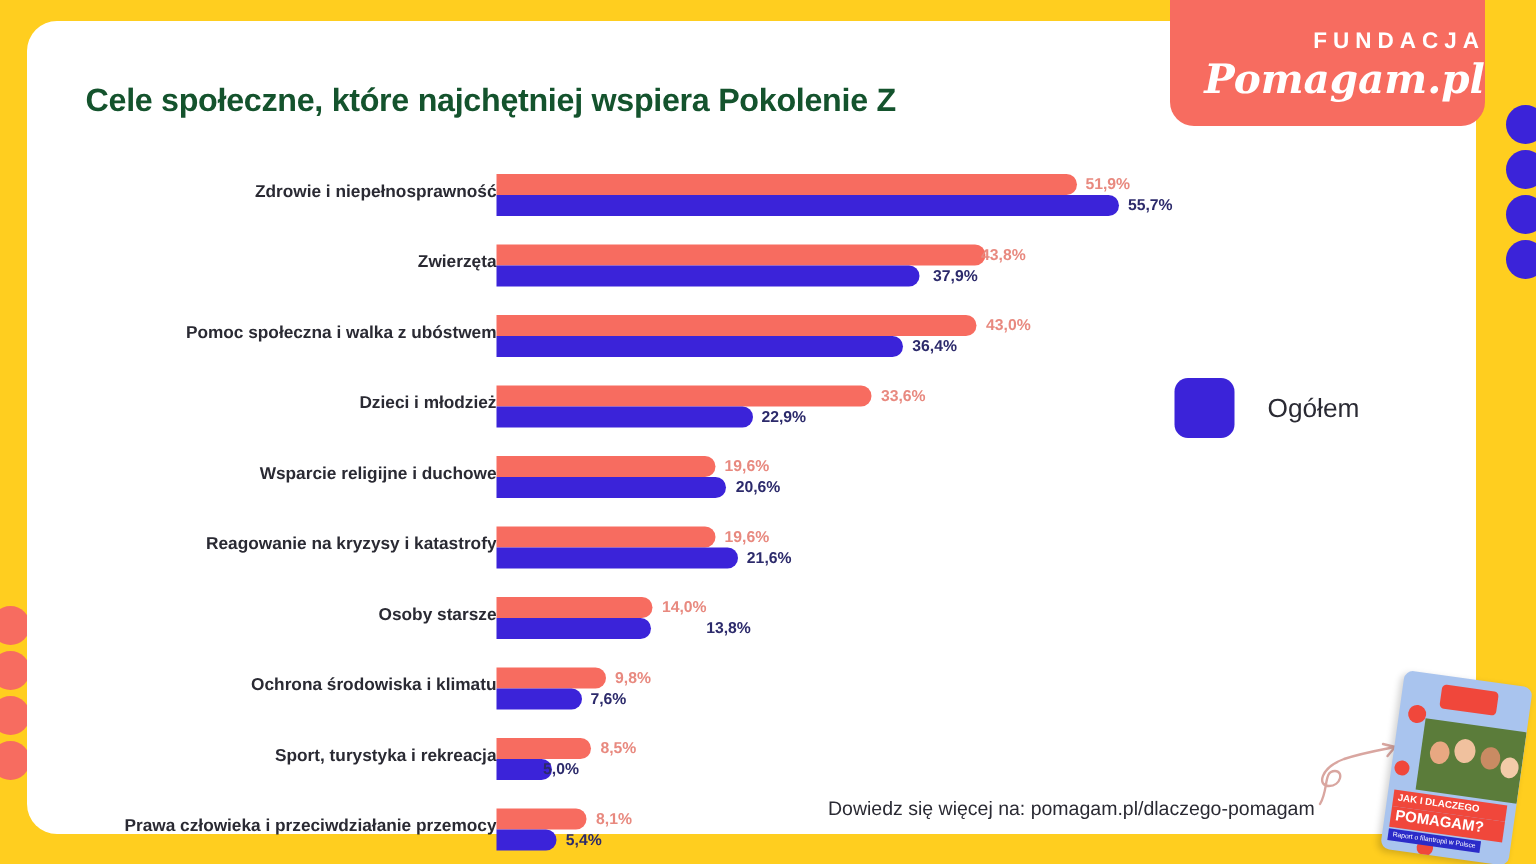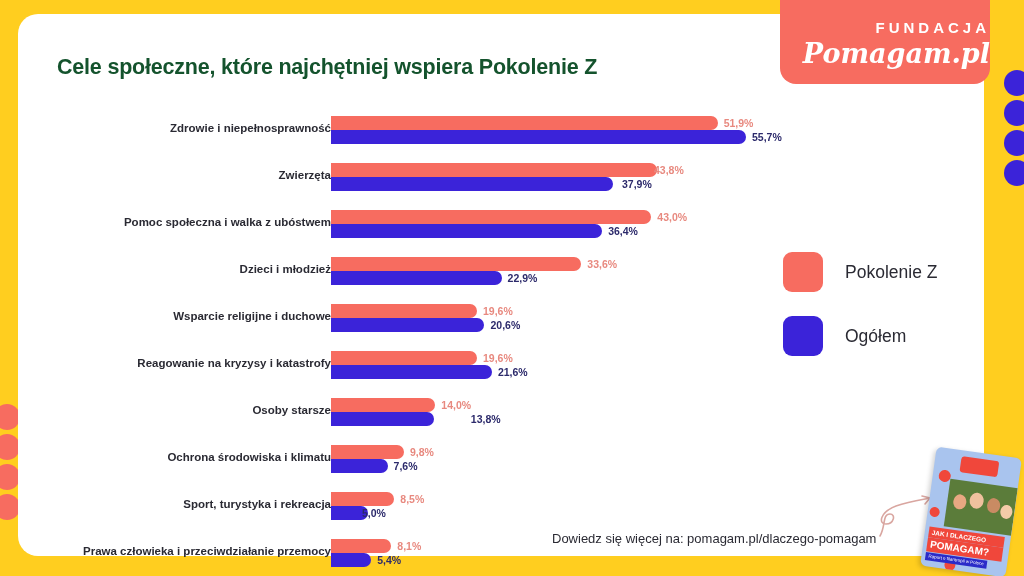--- a/index.html
+++ b/index.html
@@ -366,24 +366,20 @@
           </div>
           <div class="barline">
             <div class="bar o" style="width: 40.23px;"></div>
             <div class="vlabel o" style="left: 46.23px;">5,4%</div>
           </div>
         </div>
       </div>
     </div>
 
   <div id="legend">
-    <div class="leg-row">
-      <div class="leg-swatch z"></div>
-      <div class="leg-text">Pokolenie Z</div>
-    </div>
     <div class="leg-row">
       <div class="leg-swatch o"></div>
       <div class="leg-text">Ogółem</div>
     </div>
   </div>
 
   <div id="footer-note">Dowiedz się więcej na: pomagam.pl/dlaczego-pomagam</div>
 
   <svg id="arrow-doodle" viewBox="0 0 60 48">
     <path d="M4 44 C 10 34, 6 22, 14 22 C 20 22, 18 32, 10 32 C 2 32, 4 20, 20 14 C 32 10, 44 8, 54 6" fill="none" stroke="#D9A6A0" stroke-width="1.6" stroke-linecap="round"></path>

